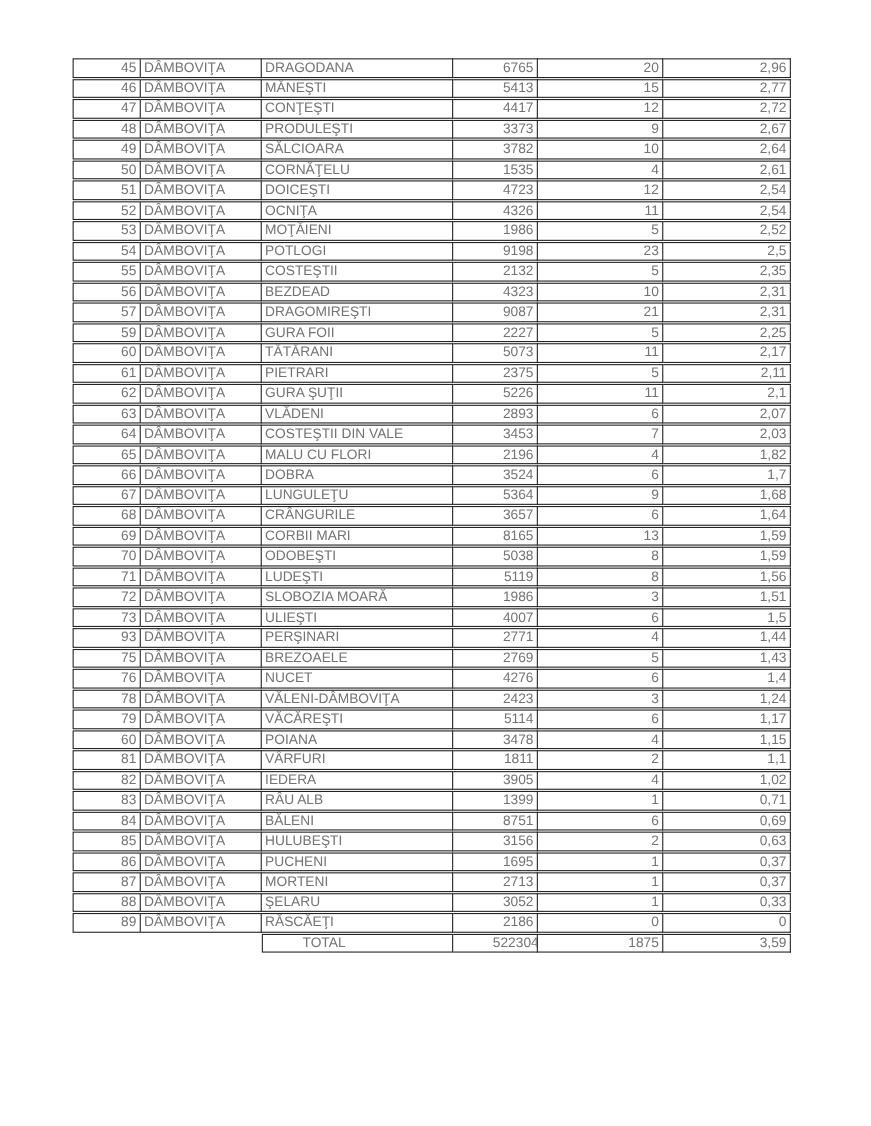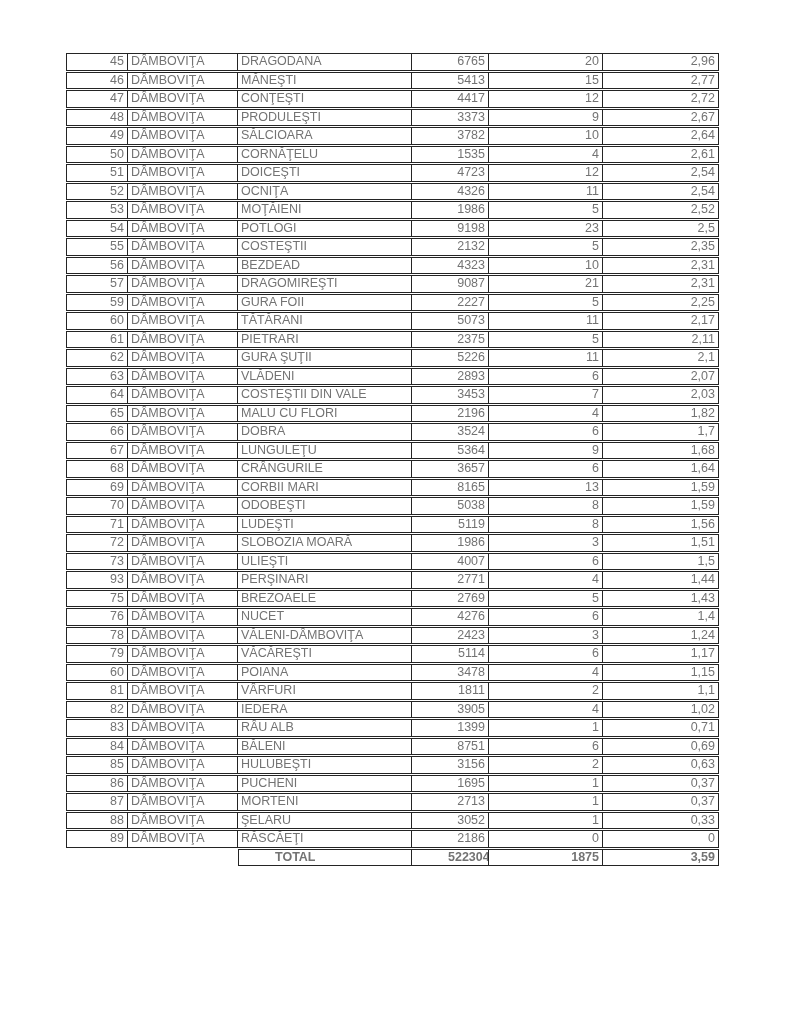--- a/index.html
+++ b/index.html
@@ -34,21 +34,21 @@
     border-bottom: 1px solid #242424;
     border-right: 1px solid #242424;
     white-space: nowrap;
     overflow: hidden;
   }
   .data-table td.first {
     border-left: 1px solid #242424;
   }
   .data-table td.num { text-align: right; }
   .data-table td.txt { text-align: left; }
-  .data-table tr.total-row td { font-weight: 700; padding-left: 36px; }
+  .data-table tr.total-row td { font-weight: 400; padding-left: 36px; }
   .data-table td.ghost {
     border: none;
   }
   .data-table tr.total-row td.lead {
     border-left: 1px solid #242424;
   }
 </style>
 </head>
 <body>
 

